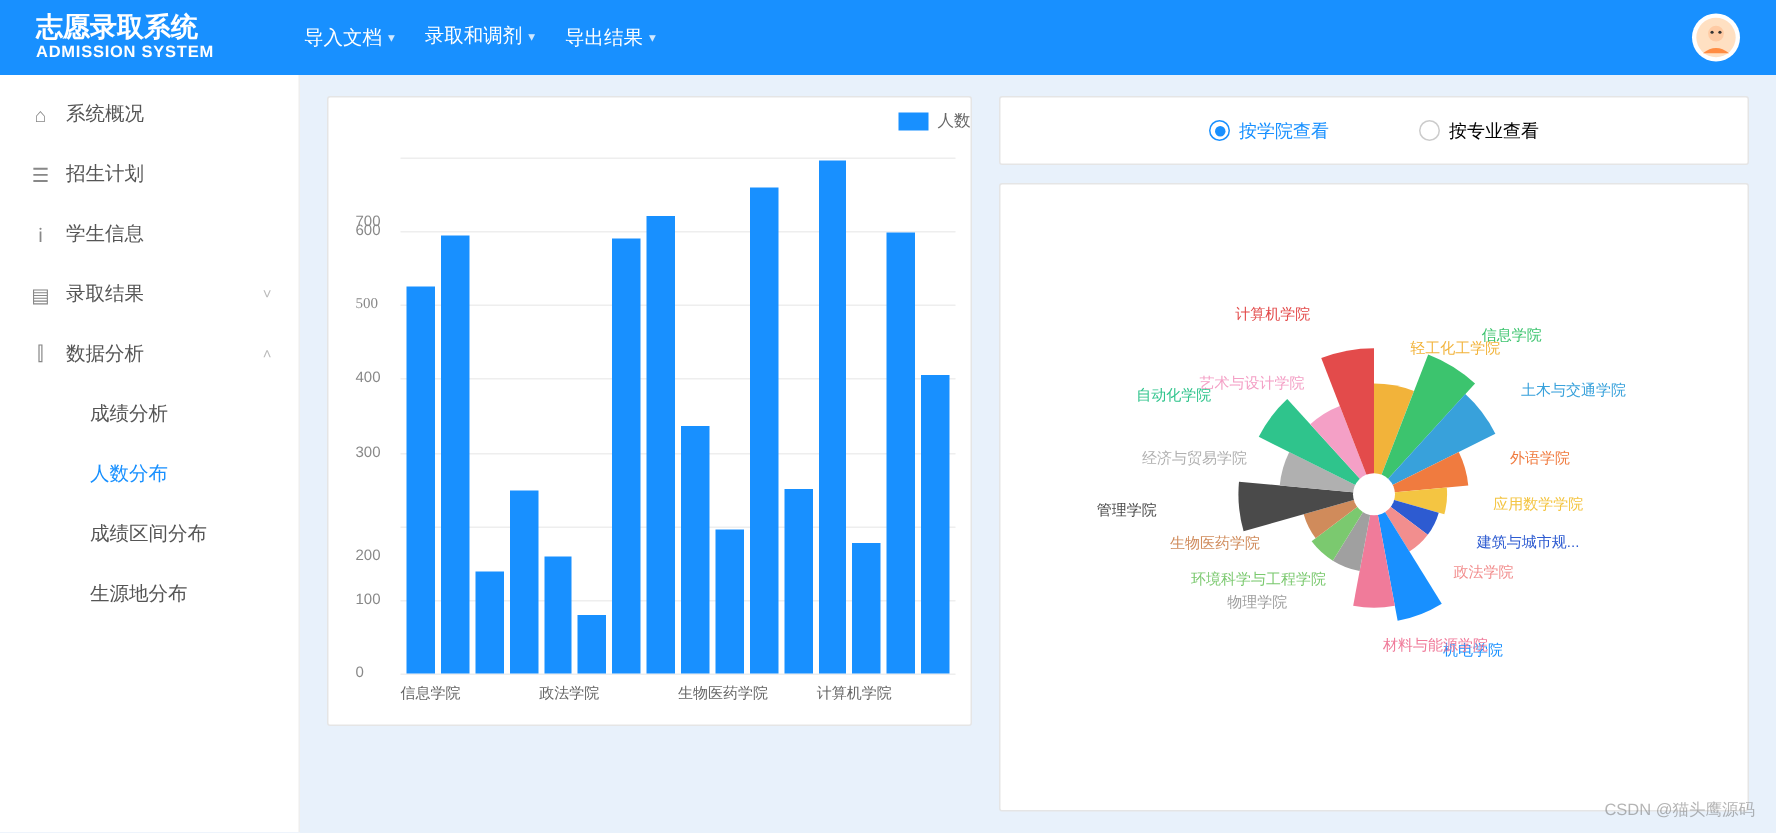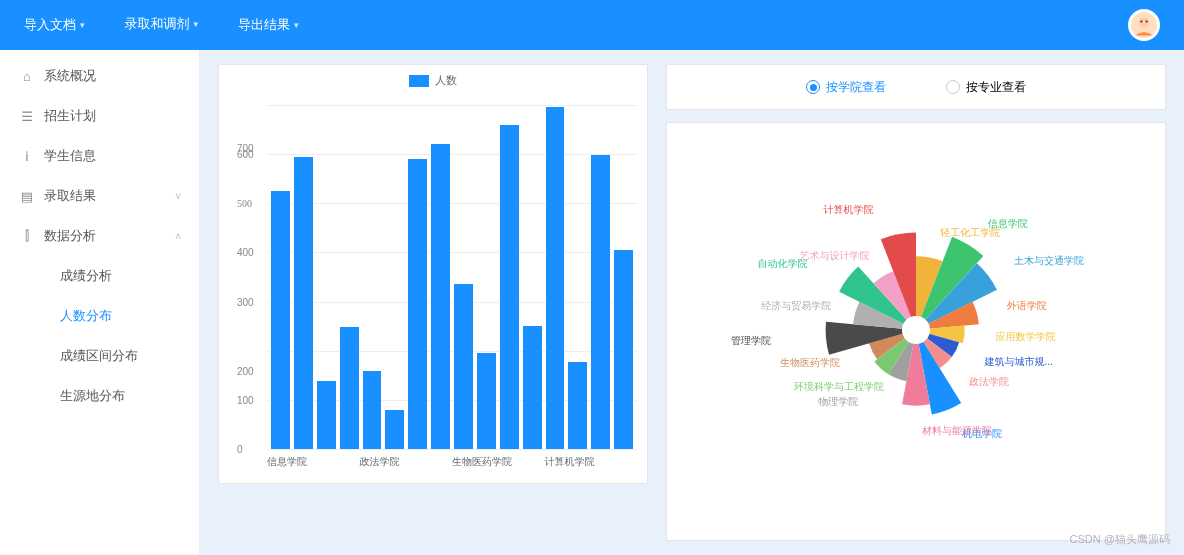--- a/index.html
+++ b/index.html
@@ -1,21 +1,21 @@
 <!DOCTYPE html>
 <html><head>
 <meta charset="utf-8">
 <style>
 *{margin:0;padding:0;box-sizing:border-box;font-family:"Microsoft YaHei",sans-serif}
 body{background:#e8f1fb;height:555px;width:1184px;overflow:hidden;position:relative}
 .header{height:50px;background:#1890ff;display:flex;align-items:center;color:#fff;padding:0 24px;justify-content:space-between}
 .header-left{display:flex;align-items:center;gap:60px}
 .brand-title{font-size:18px;font-weight:bold;line-height:1.1}
 .brand-sub{font-size:11px;font-weight:bold;letter-spacing:.5px}
-.nav{display:flex;gap:40px;font-size:13px}
+.nav{display:flex;gap:20px;font-size:13px}
 .nav-item{display:flex;align-items:center;gap:4px;cursor:pointer}
 .nav-item.active{padding-bottom:2px}
 .chev{font-size:9px;opacity:.8}
 .avatar{width:32px;height:32px;border-radius:50%;background:#fff;overflow:hidden;display:flex;align-items:center;justify-content:center}
 .avatar svg{width:28px;height:28px}
 .body{display:flex;height:505px}
 .sidebar{width:200px;background:#fff;padding-top:6px;font-size:13px;color:#555;border-right:1px solid #eee}
 .side-item{height:40px;display:flex;align-items:center;padding:0 20px;gap:10px;cursor:pointer;position:relative}
 .side-item .ico{width:14px;height:14px;display:inline-flex;align-items:center;justify-content:center;color:#888}
 .side-item .arrow{position:absolute;right:18px;font-size:10px;color:#bbb}
@@ -25,38 +25,42 @@
 .card{background:#fff;border-radius:2px;border:1px solid #e5e5e5}
 .left-card{flex:1;height:420px;padding:10px 6px 6px;position:relative}
 .right-col{width:500px;display:flex;flex-direction:column;gap:12px}
 .filter-card{height:46px;display:flex;align-items:center;justify-content:center;gap:60px;font-size:12px}
 .radio{display:flex;align-items:center;gap:6px;cursor:pointer}
 .radio .dot{width:14px;height:14px;border:1px solid #ccc;border-radius:50%;display:inline-flex;align-items:center;justify-content:center}
 .radio.sel .dot{border-color:#1890ff}
 .radio.sel .dot::after{content:'';width:7px;height:7px;background:#1890ff;border-radius:50%}
 .radio.sel span.lbl{color:#1890ff;font-weight:500}
 .pie-card{flex:1;position:relative}
-.legend{position:absolute;top:8px;left:0;right:0;text-align:center;font-size:11px;color:#666}
+.legend{position:absolute;top:8px;left:0;right:0;text-align:right;font-size:11px;color:#666}
 .legend .sq{display:inline-block;width:20px;height:12px;background:#1890ff;margin-right:6px;vertical-align:middle}
 .barchart{position:absolute;left:48px;right:10px;top:40px;bottom:34px}
 .grid-line{position:absolute;left:0;right:0;height:1px;background:#eee}
 .ylab{position:absolute;left:-30px;font-size:10px;color:#888;transform:translateY(-50%)}
 .bars{position:absolute;left:0;right:0;bottom:0;top:0;display:flex;align-items:flex-end;gap:4px;padding:0 4px}
 .bar{flex:1;background:#1890ff;min-width:0}
 .xlabels{position:absolute;left:48px;right:10px;bottom:14px;display:flex;font-size:10px;color:#666}
 .xlabels span{flex:4;text-align:left}
 .pie-wrap{position:absolute;left:50%;top:50%;transform:translate(-50%,-50%)}
 .pie-label{position:absolute;font-size:10px;white-space:nowrap}
 .watermark{position:absolute;right:14px;bottom:8px;font-size:11px;color:rgba(120,120,120,.55)}
 </style>
 </head>
 <body>
 
 <div class="header">
   <div class="header-left">
+    <div>
+      <div class="brand-title">志愿录取系统</div>
+      <div class="brand-sub">ADMISSION SYSTEM</div>
+    </div>
     <div class="nav">
       <div class="nav-item">
           <span>导入文档</span>
           <span class="chev">▾</span>
         </div>
       <div class="nav-item active">
           <span>录取和调剂</span>
           <span class="chev">▾</span>
         </div>
       <div class="nav-item">

